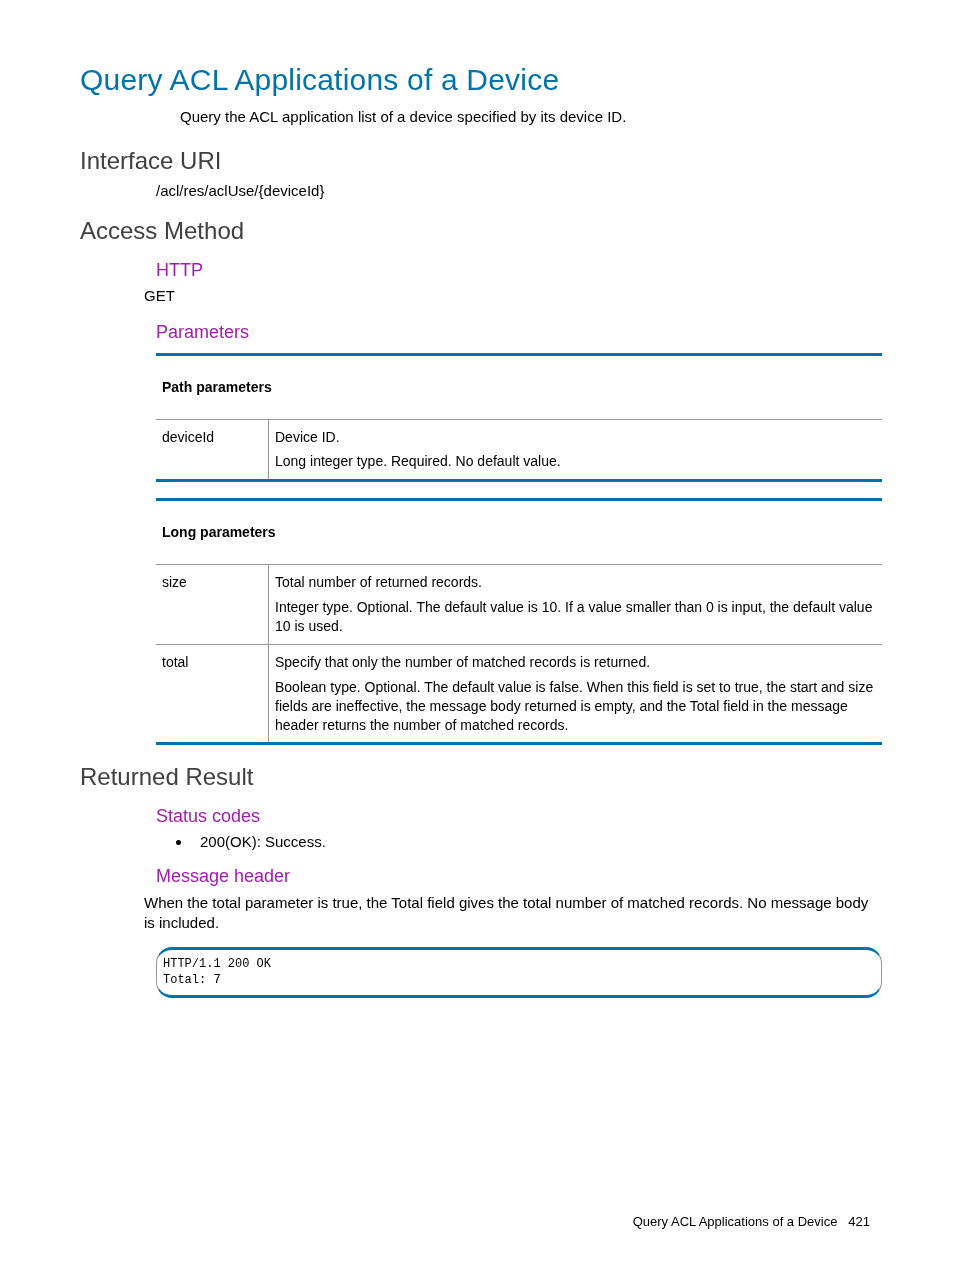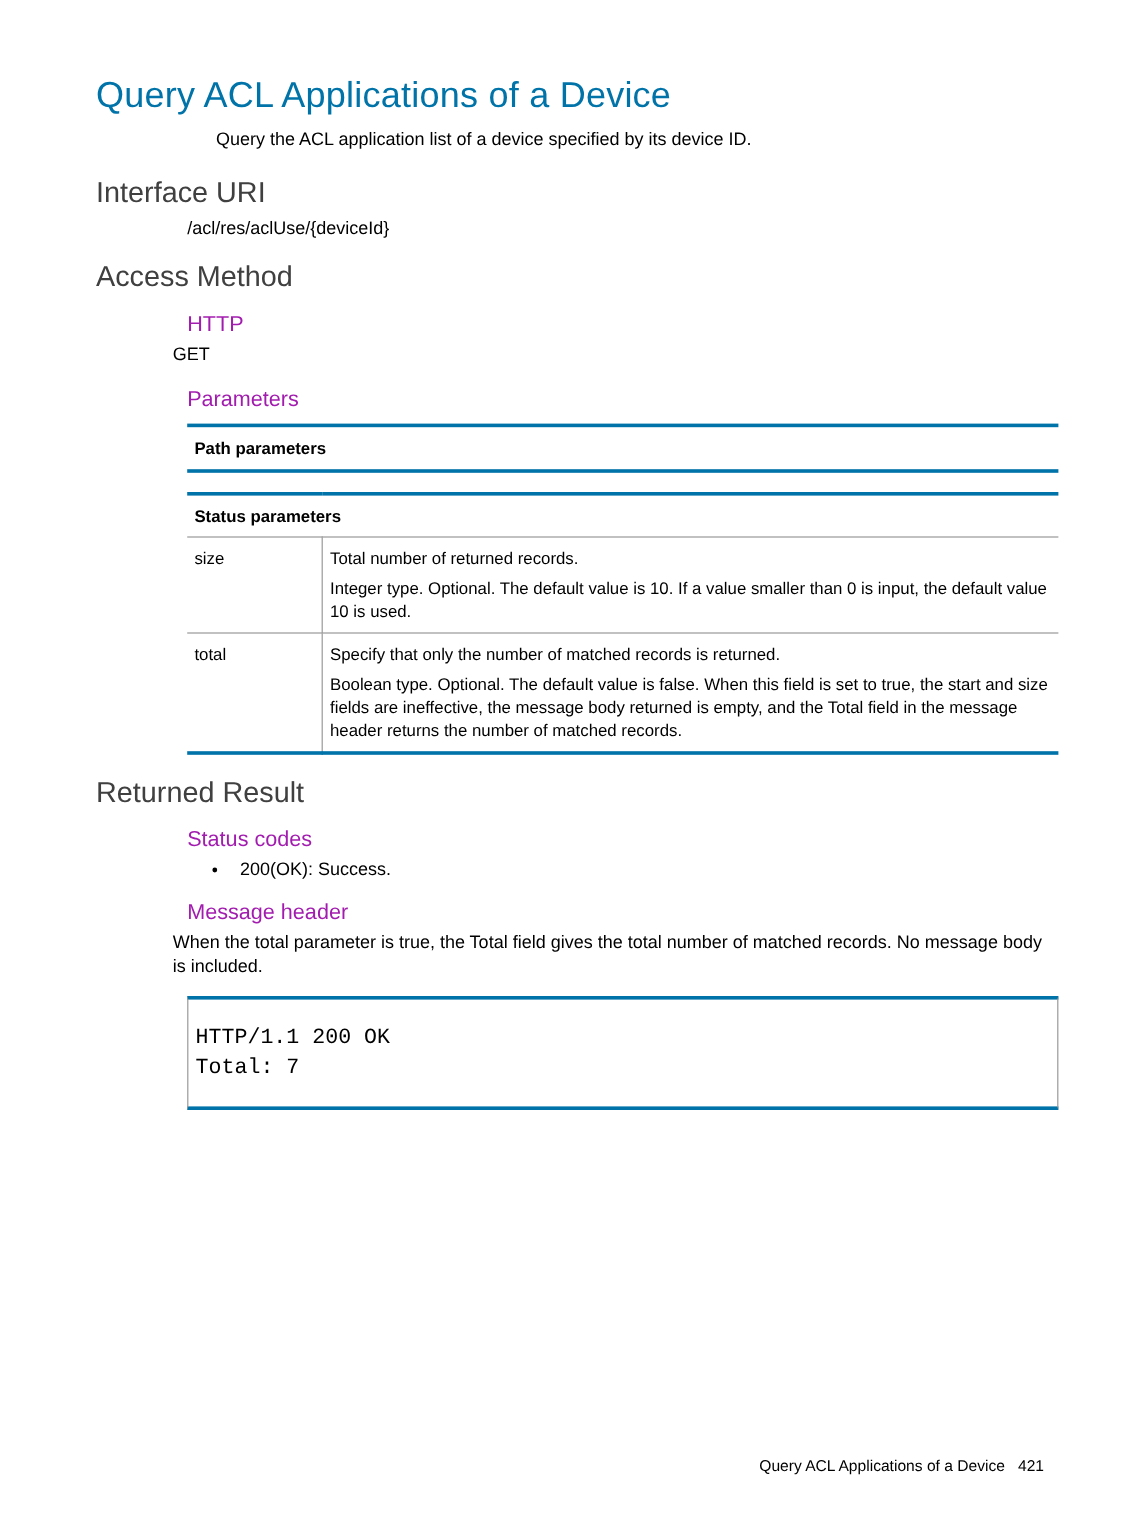--- a/index.html
+++ b/index.html
@@ -44,21 +44,21 @@
     border-collapse: collapse;
     width: calc(100% - 76px);
     margin: 8px 0 16px 76px;
     border-top: 3px solid #0073a8;
     border-bottom: 3px solid #0073a8;
     font-size: 14px;
   }
   th {
     text-align: left;
     font-weight: bold;
-    padding: 8px 6px;
+    padding: 22px 6px;
     border-bottom: 1px solid #999;
     border-right: 1px solid #999;
     margin-left: 45px;
   }
   th:last-child { border-right: none; }
   td {
     padding: 8px 6px;
     border-bottom: 1px solid #999;
     border-right: 1px solid #999;
     vertical-align: top;
@@ -77,23 +77,24 @@
   ul.status li {
     padding-left: 8px;
   }
   pre.code {
     font-family: "Courier New", monospace;
     border-top: 3px solid #0073a8;
     border-bottom: 3px solid #0073a8;
     border-left: 1px solid #999;
     border-right: 1px solid #999;
     margin: 8px 0 16px 76px;
-    padding: 20px 6px;
-    font-size: 18px;
+    padding: 6px 6px;
+    font-size: 12px;
     white-space: pre;
+    border-radius: 16px;
   }
   .footer {
     position: fixed;
     bottom: 40px;
     right: 84px;
     font-size: 13px;
   }
 </style>
 </head>
 <body>
@@ -109,27 +110,34 @@
 <h3>HTTP</h3>
 <p class="body-text">GET</p>
 
 <h3>Parameters</h3>
 
 <table>
   <tbody>
       <tr>
         <th colspan="2">Path parameters</th>
       </tr>
+  <tr>
+    <td class="col1">deviceId</td>
+    <td>
+      <p>Device ID.</p>
+      <p>Long integer type. Required. No default value.</p>
+    </td>
+  </tr>
 </tbody>
   </table>
 
 <table>
   <tbody>
       <tr>
-        <th colspan="2">Status parameters</th>
+        <th colspan="2">Long parameters</th>
       </tr>
   <tr>
     <td class="col1">size</td>
     <td>
       <p>Total number of returned records.</p>
       <p>Integer type. Optional. The default value is 10. If a value smaller than 0 is input, the default value 10 is used.</p>
     </td>
   </tr>
   <tr>
     <td class="col1">total</td>

